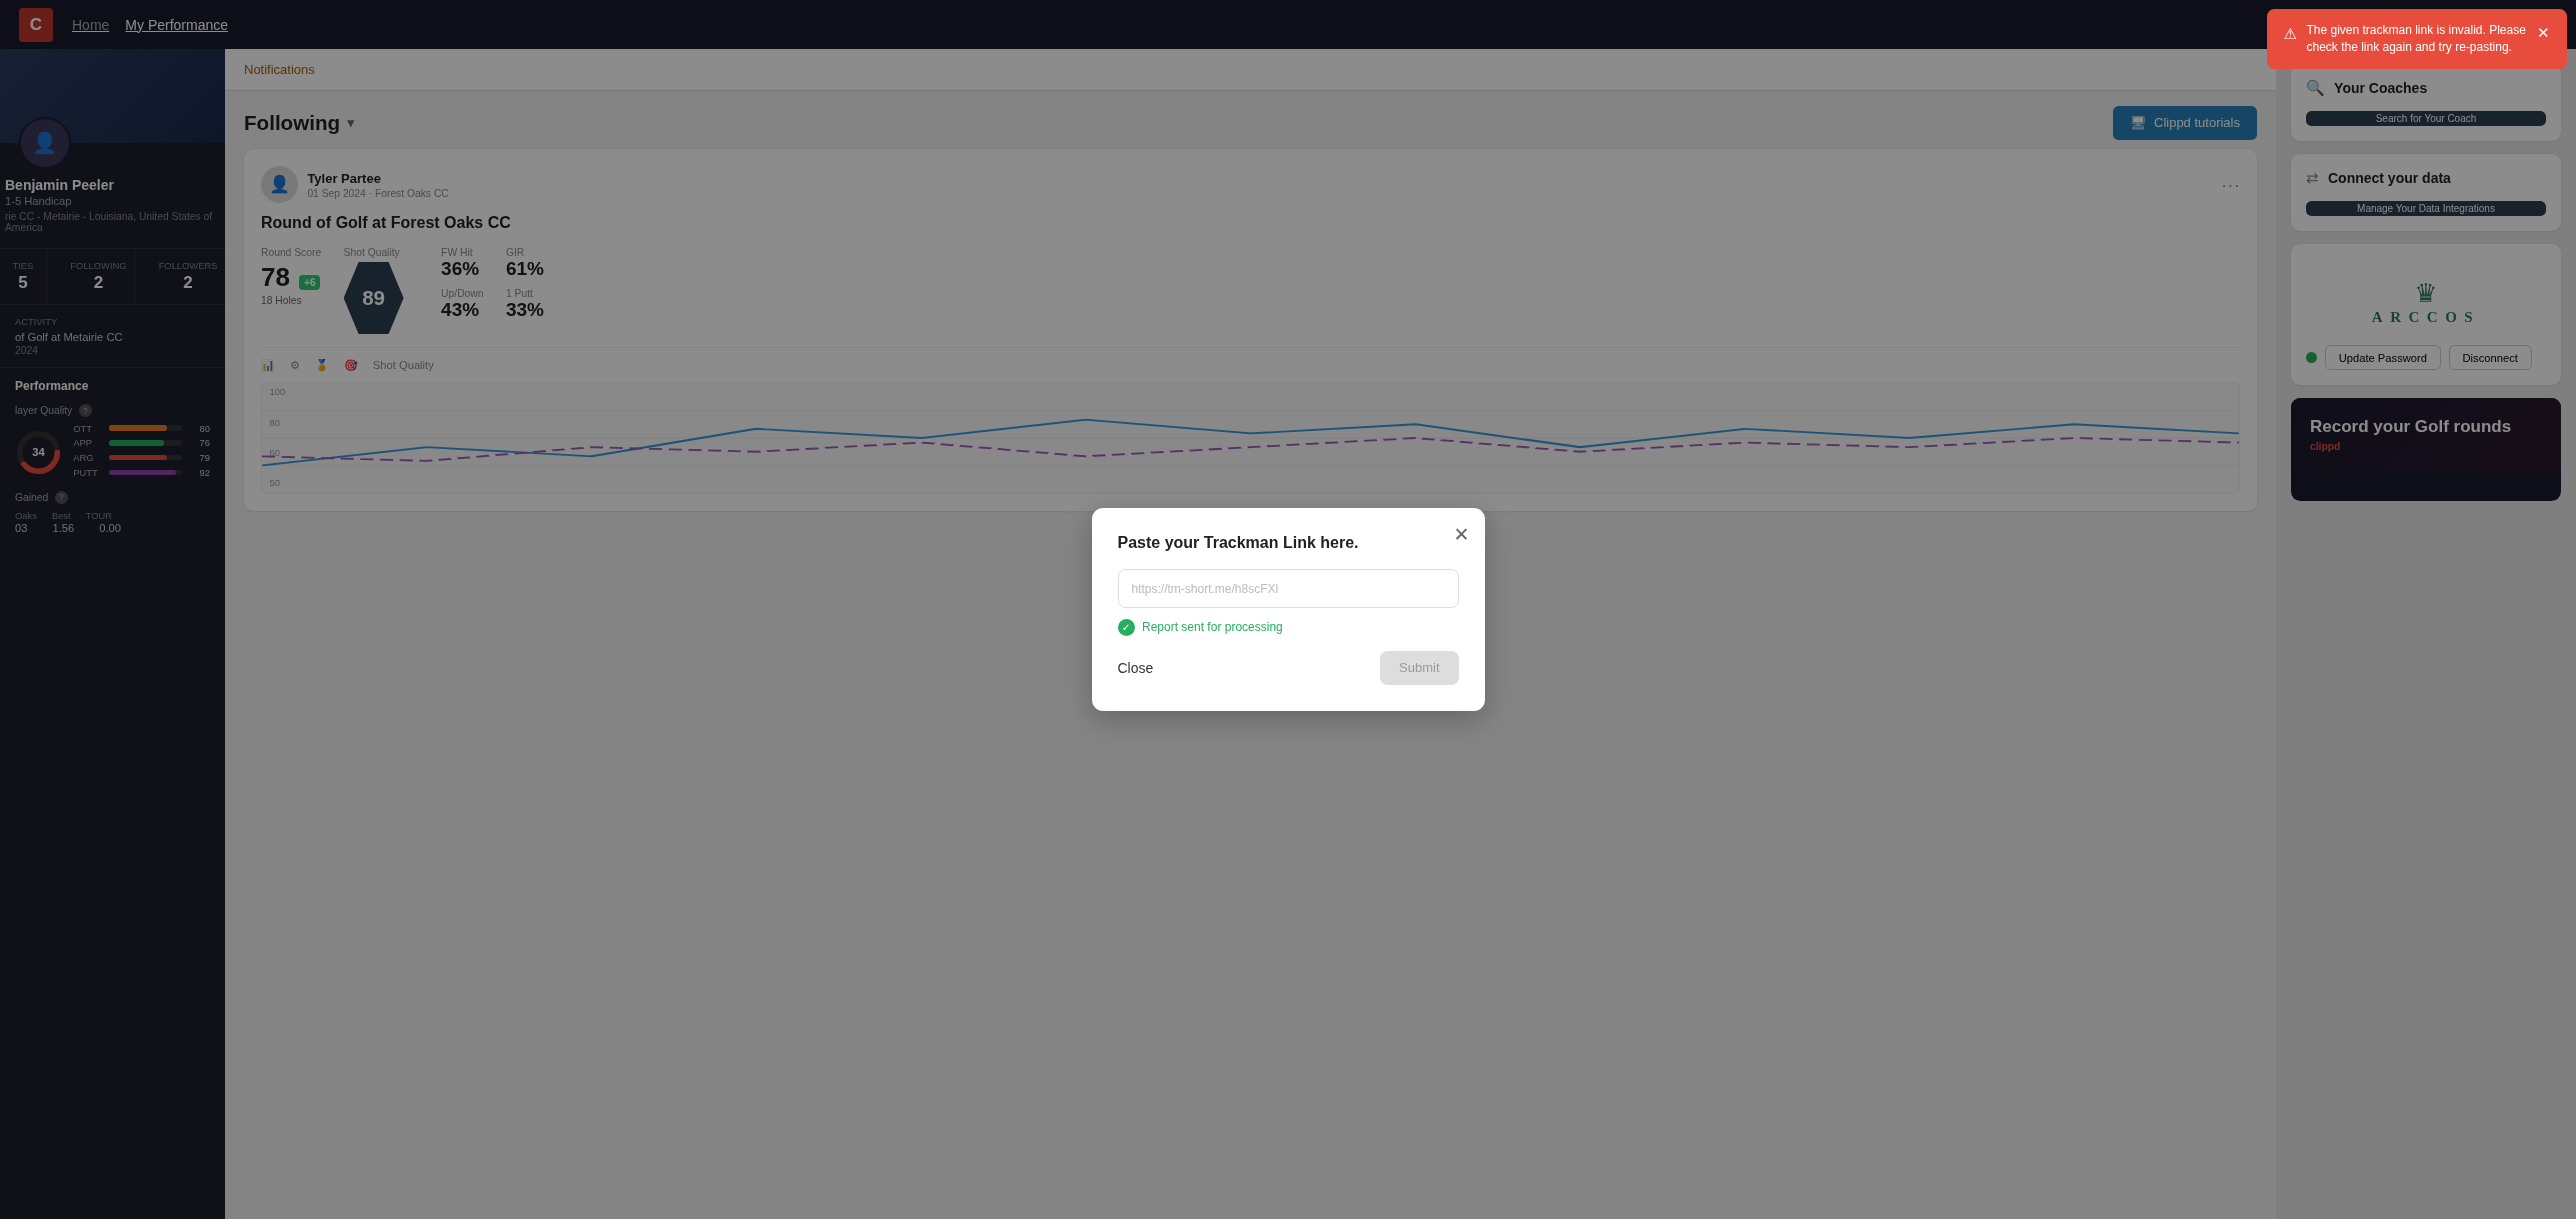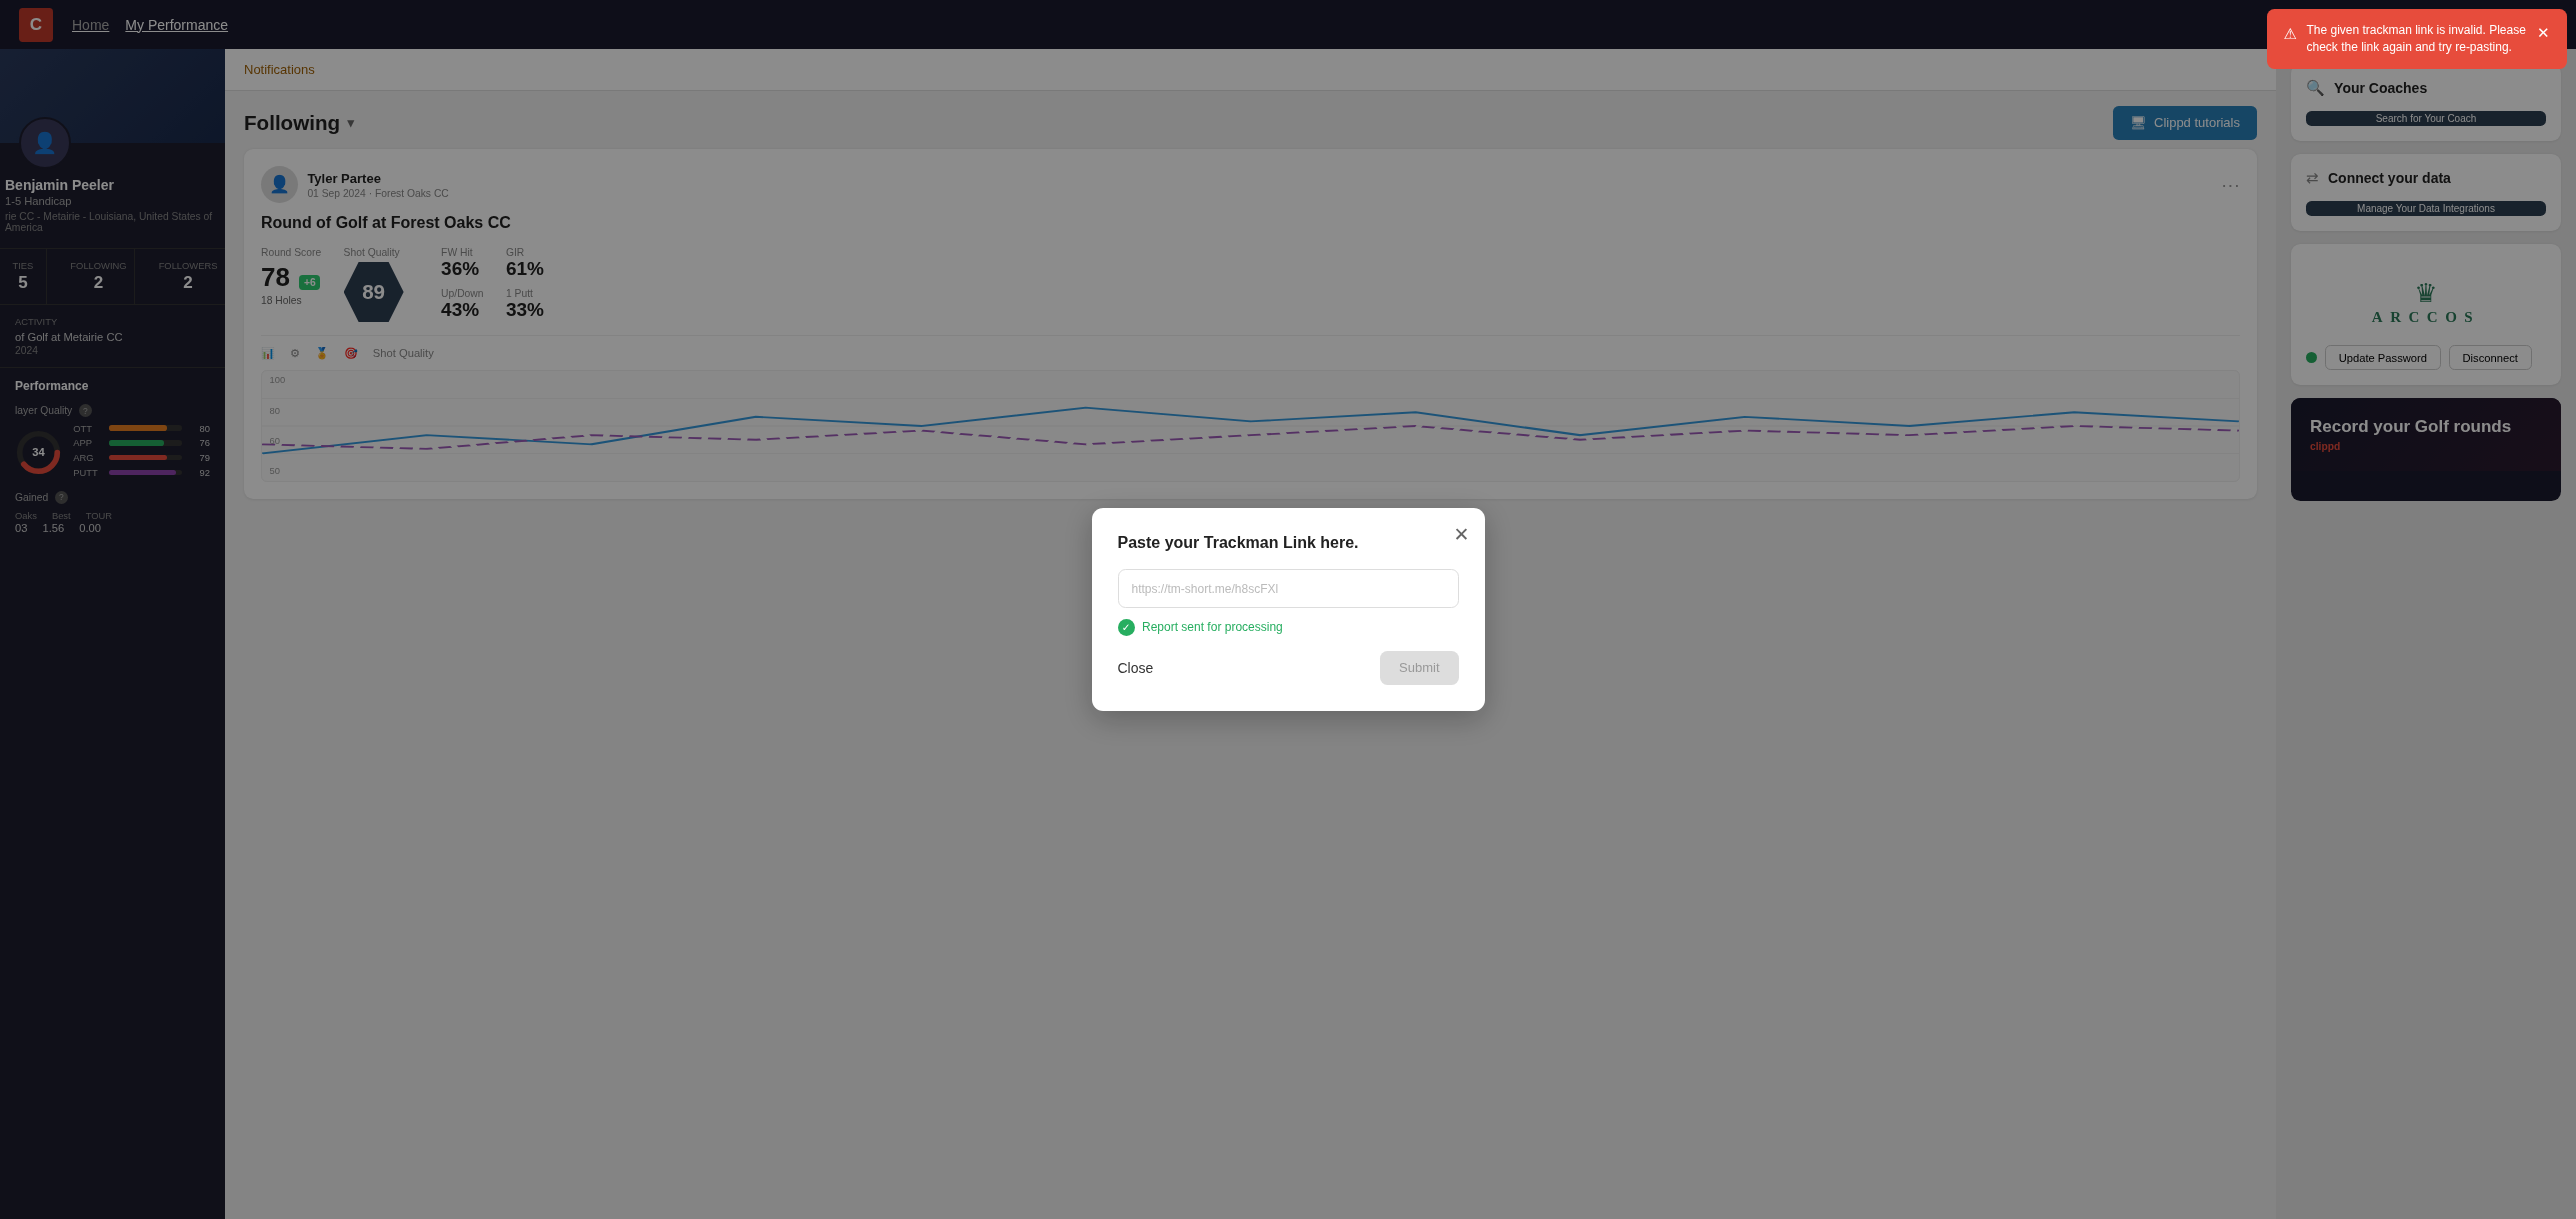--- a/index.html
+++ b/index.html
@@ -104,21 +104,21 @@
     .feed-user-meta { font-size: 10.3px; color: #888; margin-top: 1.9px; }
     .feed-more { color: #999; font-size: 19px; cursor: pointer; }
     .feed-round-title { font-size: 16px; font-weight: 700; color: #222; margin-bottom: 15px; }
     .feed-stats-row { display: flex; gap: 22.5px; align-items: flex-start; }
     .feed-stat-block { }
     .feed-stat-label { font-size: 10.3px; color: #888; margin-bottom: 3.7px; }
     .feed-stat-value { font-size: 26px; font-weight: 700; color: #222; }
     .feed-stat-sub { font-size: 10.3px; color: #666; margin-top: 1.9px; }
     .badge-plus { background: #2ecc71; color: #fff; border-radius: 3.7px; padding: 1.9px 4.7px; font-size: 10.3px; font-weight: 700; margin-left: 5.6px; }
     .hex-badge {
-      width: 60px; height: 60px;
+      width: 60px; height: 72px;
       background: #2c3e50; color: #fff;
       display: flex; align-items: center; justify-content: center;
       font-size: 20.6px; font-weight: 700;
       clip-path: polygon(25% 0%, 75% 0%, 100% 50%, 75% 100%, 25% 100%, 0% 50%);
     }
     .feed-pct-grid { display: grid; grid-template-columns: 1fr 1fr; gap: 7.5px 22.5px; margin-left: 15px; }
     .feed-pct-item { }
     .feed-pct-label { font-size: 10.3px; color: #888; }
     .feed-pct-value { font-size: 19px; font-weight: 700; color: #222; }
     .feed-tabs { display: flex; gap: 0; border-top: 0.9px solid #eee; margin-top: 13px; padding-top: 11.2px; }
@@ -278,21 +278,21 @@
       <div class="sidebar-perf-subsection">
         <div class="sidebar-perf-sub-label">
           <span>Gained</span>
           <span style="background:#555;color:#aaa;border-radius:50%;width:13px;height:13px;display:inline-flex;align-items:center;justify-content:center;font-size:8.4px;margin-left:3.7px;">?</span>
         </div>
         <div style="display:flex;gap:15px;font-size:9.4px;color:#888;">
           <span>Oaks</span>
           <span>Best</span>
           <span>TOUR</span>
         </div>
-        <div style="display:flex;gap:15px;font-size:11.2px;color:#ccc;margin-top:1.9px;">
+        <div style="display:flex;gap:25px;font-size:11.2px;color:#ccc;margin-top:1.9px;">
           <span>03</span>
           <span>1.56</span>
           <span>0.00</span>
         </div>
       </div>
     </div>
   </aside>
 
   <main class="middle-content">
     <div class="notifications-bar">

